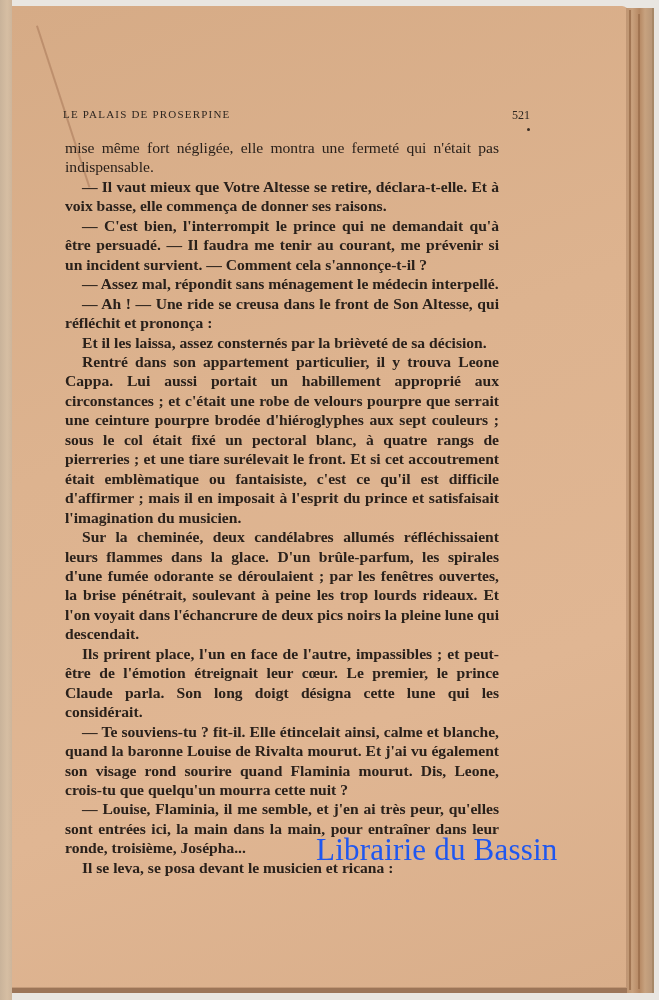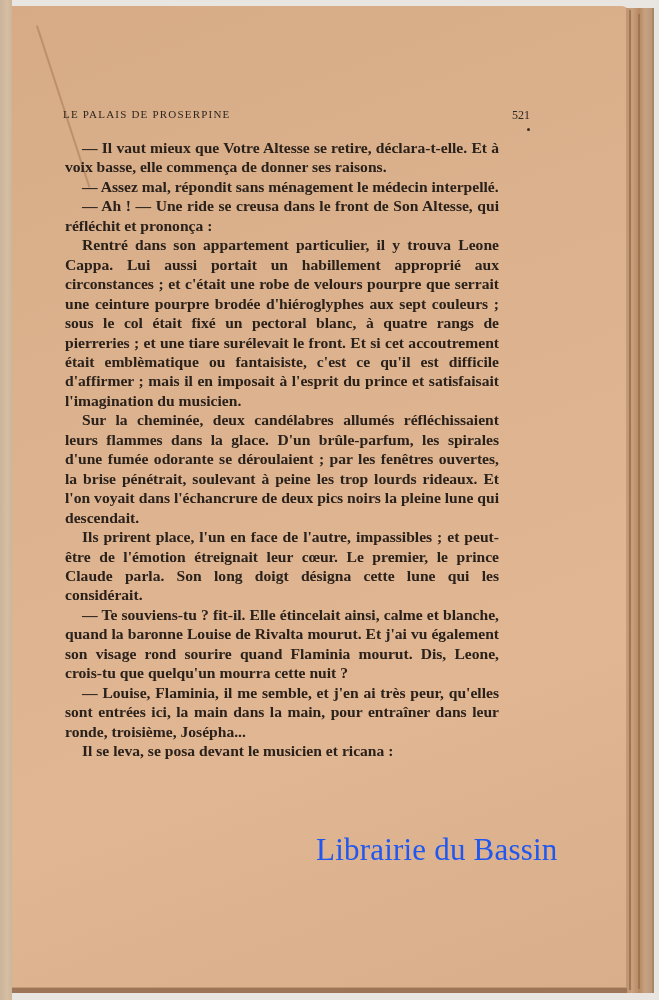--- a/index.html
+++ b/index.html
@@ -65,23 +65,26 @@
   <div class="crease"></div>
 </div>
 
 <div class="running-head">
   <span>LE PALAIS DE PROSERPINE</span>
   <span class="page-number">521</span>
 </div>
 <div class="dot-mark"></div>
 
 <div class="text-block">
+  <p>mise même fort négligée, elle montra une fermeté qui n'était pas indispensable.</p>
   <p class="indent">— Il vaut mieux que Votre Altesse se retire, déclara-t-elle. Et à voix basse, elle commença de donner ses raisons.</p>
+  <p class="indent">— C'est bien, l'interrompit le prince qui ne demandait qu'à être persuadé. — Il faudra me tenir au courant, me prévenir si un incident survient. — Comment cela s'annonçe-t-il ?</p>
   <p class="indent">— Assez mal, répondit sans ménagement le médecin interpellé.</p>
   <p class="indent">— Ah ! — Une ride se creusa dans le front de Son Altesse, qui réfléchit et prononça :</p>
+  <p class="indent">Et il les laissa, assez consternés par la brièveté de sa décision.</p>
   <p class="indent">Rentré dans son appartement particulier, il y trouva Leone Cappa. Lui aussi portait un habillement approprié aux circonstances ; et c'était une robe de velours pourpre que serrait une ceinture pourpre brodée d'hiéroglyphes aux sept couleurs ; sous le col était fixé un pectoral blanc, à quatre rangs de pierreries ; et une tiare surélevait le front. Et si cet accoutrement était emblèmatique ou fantaisiste, c'est ce qu'il est difficile d'affirmer ; mais il en imposait à l'esprit du prince et satisfaisait l'imagination du musicien.</p>
   <p class="indent">Sur la cheminée, deux candélabres allumés réfléchissaient leurs flammes dans la glace. D'un brûle-parfum, les spirales d'une fumée odorante se déroulaient ; par les fenêtres ouvertes, la brise pénétrait, soulevant à peine les trop lourds rideaux. Et l'on voyait dans l'échancrure de deux pics noirs la pleine lune qui descendait.</p>
   <p class="indent">Ils prirent place, l'un en face de l'autre, impassibles ; et peut-être de l'émotion étreignait leur cœur. Le premier, le prince Claude parla. Son long doigt désigna cette lune qui les considérait.</p>
   <p class="indent">— Te souviens-tu ? fit-il. Elle étincelait ainsi, calme et blanche, quand la baronne Louise de Rivalta mourut. Et j'ai vu également son visage rond sourire quand Flaminia mourut. Dis, Leone, crois-tu que quelqu'un mourra cette nuit ?</p>
   <p class="indent">— Louise, Flaminia, il me semble, et j'en ai très peur, qu'elles sont entrées ici, la main dans la main, pour entraîner dans leur ronde, troisième, Josépha...</p>
   <p class="indent">Il se leva, se posa devant le musicien et ricana :</p>
 </div>
 
 <div class="watermark">Librairie du Bassin</div>
 <div class="bottom-band"></div>

